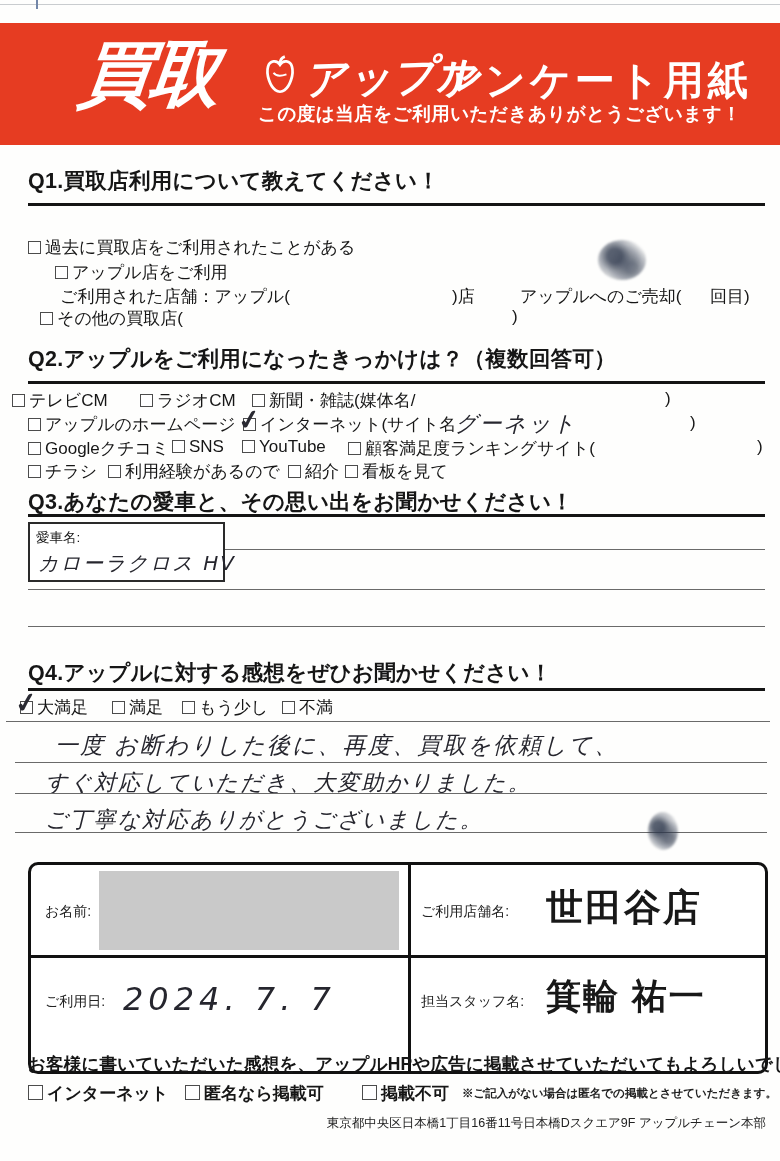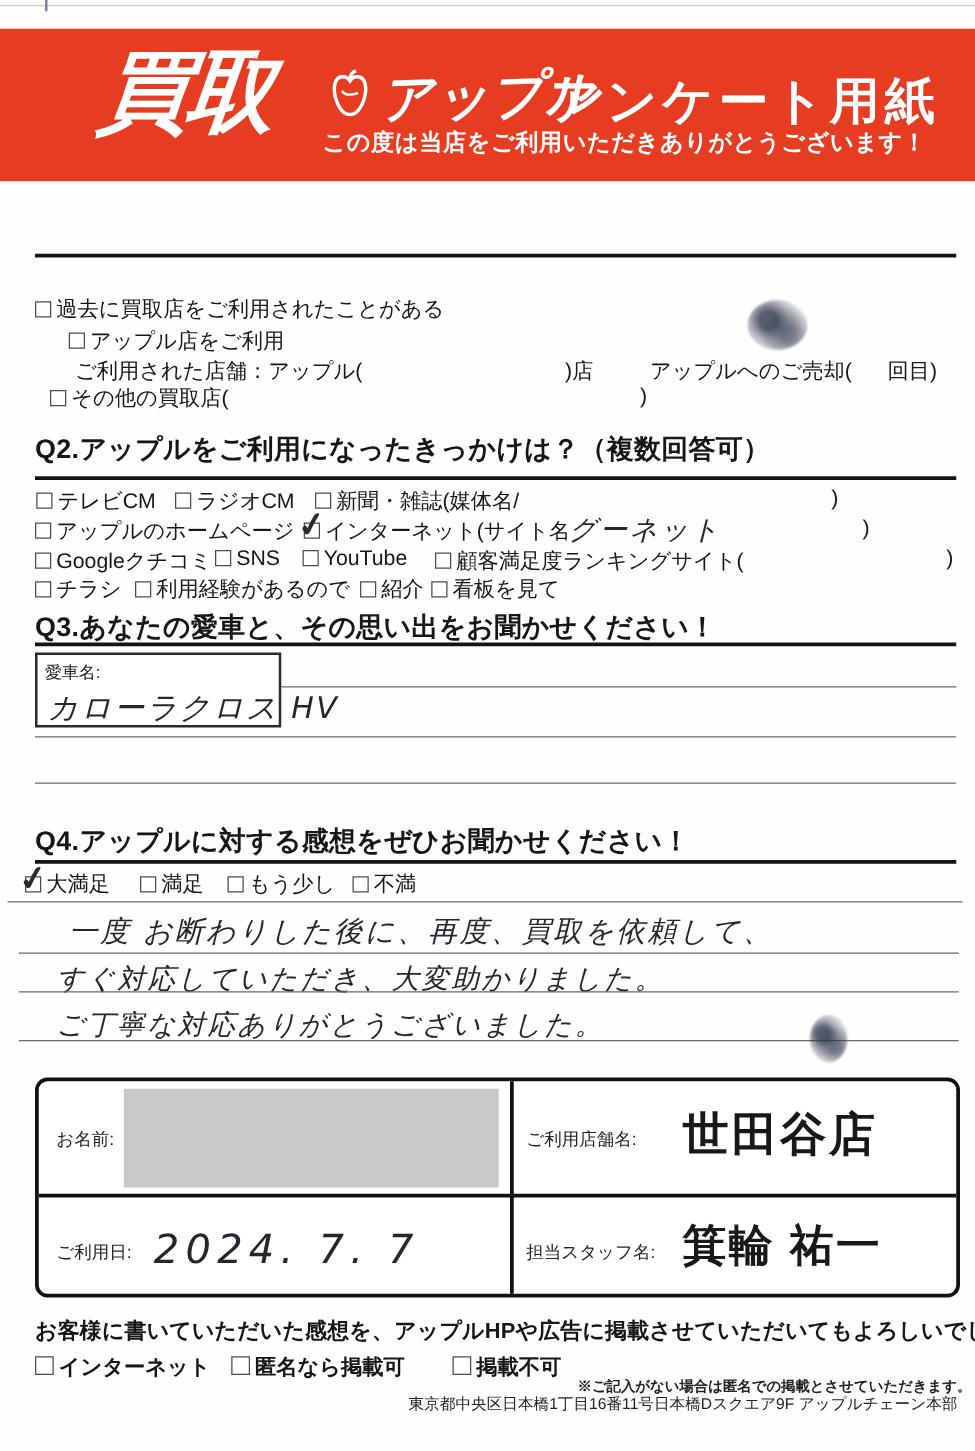--- a/index.html
+++ b/index.html
@@ -57,21 +57,21 @@
   
   .smudge {
     border-radius:50%;
     background:
       radial-gradient(circle at 35% 40%, rgba(45,55,75,.8) 0 18%, rgba(45,55,75,.35) 40%, transparent 70%),
       radial-gradient(circle at 70% 70%, rgba(45,55,75,.6) 0 12%, transparent 55%);
     filter:blur(1px);
   }
   
   .info-table {
-    left:28px; top:862px; width:740px; height:176px;
+    left:28px; top:862px; width:740px; height:212px;
     border:3px solid #111; border-radius:10px; background:#fff;
   }
   .v-div { position:absolute; left:377px; top:0; width:3px; height:100%; background:#111; }
   .h-div { position:absolute; left:0; top:90px; width:100%; height:3px; background:#111; }
   .cell-label { position:absolute; font-size:14px; color:#222; white-space:nowrap; }
   .big-val { position:absolute; font-size:37px; font-weight:bold; color:#181818; white-space:nowrap; letter-spacing:2px; }
   .redacted { position:absolute; left:68px; top:6px; width:300px; height:79px; background:#c9c9c9; }
   
   .consent-q { font-size:17.5px; font-weight:bold; white-space:nowrap; letter-spacing:0.2px; }
   .consent-row { position:absolute; left:0; width:780px; font-size:17px; font-weight:bold; }
@@ -91,20 +91,21 @@
     <svg class="apple-logo" viewBox="0 0 24 26">
       <path d="M12 6 C10 2.8 5.6 3.4 4.6 7.2 C3.2 12.2 6 19.5 9.2 21.8 C10.8 23 13.2 23 14.8 21.8 C18 19.5 20.8 12.2 19.4 7.2 C18.4 3.4 14 2.8 12 6 Z" fill="none" stroke="#ffffff" stroke-width="1.7"></path>
       <path d="M12 5.5 C12 3.2 13.2 1.6 15 1" fill="none" stroke="#ffffff" stroke-width="1.7"></path>
       <path d="M8 11 q2 3 8 1" fill="none" stroke="#ffffff" stroke-width="1.2"></path>
     </svg>
     <div class="brand">アップル</div>
     <div class="banner-title">アンケート用紙</div>
     <div class="thanks">この度は当店をご利用いただきありがとうございます！</div>
   </div>
 
+  <div class="abs q-title" style="left:28px; top:166px;">Q1.買取店利用について教えてください！</div>
   <div class="abs rule" style="left:28px; top:203px; width:737px;"></div>
 
   <div class="row" style="top:236px;">
     <span class="item" style="left:28px;">
       <span class="cb"></span><span>過去に買取店をご利用されたことがある</span>
     </span>
   </div>
   <div class="row" style="top:285px;">
     <span class="item" style="left:60px;">ご利用された店舗：アップル(</span>
     <span class="item" style="left:452px;">)店</span>
@@ -121,21 +122,21 @@
       <span class="cb"></span><span>その他の買取店(</span>
     </span>
     <span class="item" style="left:512px;">)</span>
   </div>
   <div class="abs smudge" style="left:598px; top:240px; width:48px; height:40px;"></div>
 
   <div class="abs q-title" style="left:28px; top:344px;">Q2.アップルをご利用になったきっかけは？（複数回答可）</div>
   <div class="abs rule" style="left:28px; top:381px; width:737px;"></div>
 
   <div class="row" style="top:389px;">
-    <span class="item" style="left:29px;"><span class="cb"></span><span>テレビCM</span></span>
+    <span class="item" style="left:12px;"><span class="cb"></span><span>テレビCM</span></span>
     <span class="item" style="left:140px;"><span class="cb"></span><span>ラジオCM</span></span>
     <span class="item" style="left:252px;"><span class="cb"></span><span>新聞・雑誌(媒体名/</span></span>
     <span class="item" style="left:665px;">)</span>
   </div>
   <div class="row" style="top:413px;">
     <span class="item" style="left:243px;"><span class="cb checked"></span><span>インターネット(サイト名</span></span>
     <span class="item" style="left:28px;"><span class="cb"></span><span>アップルのホームページ</span></span>
     <span class="item hw" style="left:455px; top:-4px; font-size:22px;">グーネット</span>
     <span class="item" style="left:690px;">)</span>
   </div>
@@ -151,21 +152,21 @@
     <span class="item" style="left:108px;"><span class="cb"></span><span>利用経験があるので</span></span>
     <span class="item" style="left:288px;"><span class="cb"></span><span>紹介</span></span>
     <span class="item" style="left:345px;"><span class="cb"></span><span>看板を見て</span></span>
   </div>
 
   <div class="abs q-title" style="left:28px; top:487px;">Q3.あなたの愛車と、その思い出をお聞かせください！</div>
   <div class="abs rule" style="left:28px; top:514px; width:737px;"></div>
 
   <div class="abs car-box">
     <div class="abs" style="left:6px; top:5px; font-size:13.5px;">愛車名:</div>
-    <div class="abs hw" style="left:8px; top:26px; font-size:24px;">カローラクロス HV</div>
+    <div class="abs hw" style="left:8px; top:26px; font-size:20px;">カローラクロス HV</div>
   </div>
   <div class="abs thin-line" style="left:225px; top:549px; width:540px;"></div>
   <div class="abs thin-line" style="left:28px; top:589px; width:737px;"></div>
   <div class="abs thin-line" style="left:28px; top:626px; width:737px;"></div>
 
   <div class="abs q-title" style="left:28px; top:658px;">Q4.アップルに対する感想をぜひお聞かせください！</div>
   <div class="abs rule" style="left:28px; top:688px; width:737px;"></div>
 
   <div class="row" style="top:696px;">
     <span class="item" style="left:20px;"><span class="cb checked"></span><span>大満足</span></span>
@@ -198,17 +199,17 @@
 
     <div class="cell-label" style="left:390px; top:128px;">担当スタッフ名:</div>
     <div class="big-val" style="left:515px; top:108px; font-size:35px;">箕輪 祐一</div>
   </div>
 
   <div class="abs consent-q" style="left:28px; top:1052px;">お客様に書いていただいた感想を、アップルHPや広告に掲載させていただいてもよろしいでしょうか？</div>
   <div class="consent-row" style="top:1082px;">
     <span class="item" style="left:28px;"><span class="cb" style="width:15px;height:15px;"></span><span>インターネット</span></span>
     <span class="item" style="left:185px;"><span class="cb" style="width:15px;height:15px;"></span><span>匿名なら掲載可</span></span>
     <span class="item" style="left:362px;"><span class="cb" style="width:15px;height:15px;"></span><span>掲載不可</span></span>
-    <span class="item note" style="left:462px; top:20px;">※ご記入がない場合は匿名での掲載とさせていただきます。</span>
+    <span class="item note" style="left:462px; top:4px;">※ご記入がない場合は匿名での掲載とさせていただきます。</span>
   </div>
   <div class="abs address" style="right:14px; top:1115px;">東京都中央区日本橋1丁目16番11号日本橋Dスクエア9F アップルチェーン本部</div>
 
 </div>
 
 </body></html>

